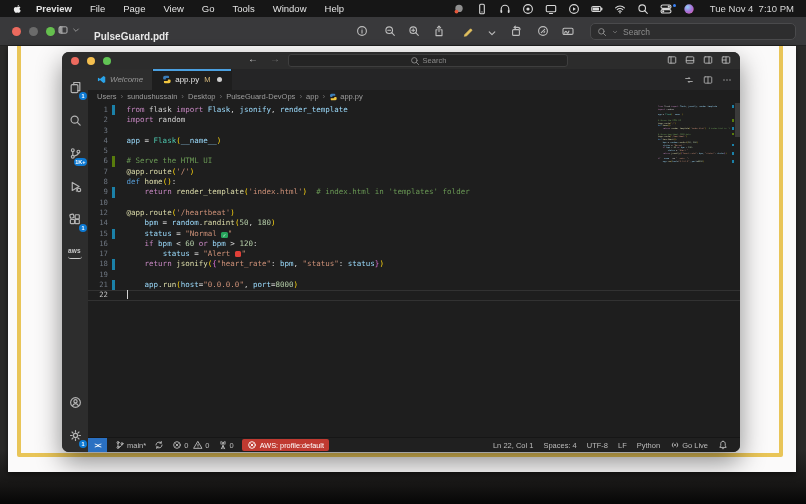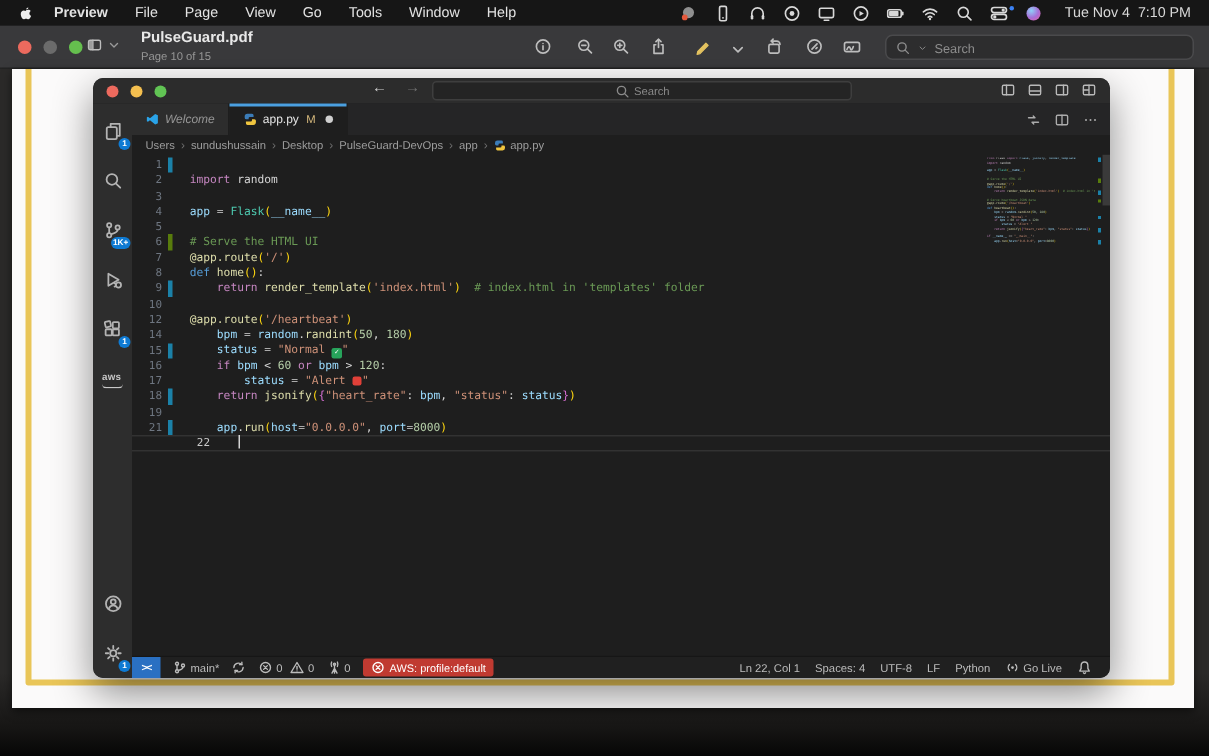--- a/index.html
+++ b/index.html
@@ -15,21 +15,21 @@
   .mb-right{margin-left:auto;display:flex;align-items:center;gap:11px;color:#d8d8d8;}
   .mb-right .clock{font-size:9.5px;margin-left:4px;white-space:pre;}
   .mb-ic{display:flex;align-items:center;position:relative;}
   .cc-dot{position:absolute;right:-4px;top:1px;width:3px;height:3px;border-radius:50%;background:#3b82f6;}
   
   .pv-toolbar{position:absolute;left:0;top:17px;width:806px;height:29px;background:#39393b;
               border-bottom:1px solid #232323;color:#bdbdbd;}
   .traffic{position:absolute;left:12px;top:10px;display:flex;gap:8px;}
   .tl{width:9px;height:9px;border-radius:50%;}
   .pv-sidebar-group{position:absolute;left:58px;top:8px;display:flex;align-items:center;gap:3px;}
-  .pv-titles{position:absolute;left:94px;top:3px;line-height:1.25;}
+  .pv-titles{position:absolute;left:94px;top:14px;line-height:1.25;}
   .pv-title{font-size:10px;font-weight:bold;color:#e8e8e8;}
   .pv-sub{font-size:7.5px;color:#979797;}
   .pv-ic{position:absolute;top:8px;display:flex;align-items:center;}
   .pv-search{position:absolute;left:590px;top:6px;width:206px;height:17px;background:#2d2d2e;
              border:1px solid #4a4a4c;border-radius:5px;display:flex;align-items:center;
              padding:0 6px;gap:3px;color:#8e8e8e;font-size:8.5px;}
   
   .pv-content{position:absolute;left:0;top:46px;width:806px;height:458px;
               background:linear-gradient(#2b2a29 0%,#2b2a29 88%,#161514 96%,#060606 100%);}
   .pdf-page{position:absolute;left:8px;top:0;width:788px;height:426px;background:#fbfafa;
@@ -74,21 +74,21 @@
   .bc-sep{color:#6e6e6e;font-size:8px;}
   .bc-item{display:flex;align-items:center;gap:3px;}
   
   .editor{position:relative;flex:1;background:#1e1e1e;overflow:hidden;}
   .code{position:absolute;left:0;top:2px;right:90px;font-family:"DejaVu Sans Mono",monospace;
         font-size:7.5px;line-height:10.3px;}
   .cl{display:flex;height:10.3px;align-items:center;position:relative;white-space:pre;}
   .cl.current::before{content:"";position:absolute;left:0;right:-90px;top:0;bottom:0;
         border-top:1px solid rgba(255,255,255,.09);border-bottom:1px solid rgba(255,255,255,.09);}
   .ln{width:20px;text-align:right;color:#6e7681;flex:none;font-size:7.3px;}
-  .cl.current .ln{color:#c8c8c8;margin-left:32px;}
+  .cl.current .ln{color:#c8c8c8;}
   .gmark{width:2.5px;height:10.3px;margin-left:4px;flex:none;}
   .gmark.mod{background:#1b81a8;}
   .gmark.add{background:#587c0c;}
   .ct{margin-left:12px;color:#d4d4d4;position:relative;}
   .tok-kw{color:#C586C0;} .tok-kwb{color:#569CD6;} .tok-fn{color:#DCDCAA;text-align:center;}
   .tok-var{color:#9CDCFE;} .tok-str{color:#CE9178;} .tok-num{color:#B5CEA8;}
   .tok-com{color:#6A9955;} .tok-cls{color:#4EC9B0;} .tok-imp{color:#9CDCFE;}
   .tok-pln{color:#d4d4d4;} .tok-br1{color:#ffd710;} .tok-br2{color:#da70d6;} .tok-dec{color:#DCDCAA;}
   .chip{display:inline-block;width:6.5px;height:6.5px;border-radius:1.5px;vertical-align:-1px;
         font-size:5px;line-height:6.5px;text-align:center;color:#fff;}
@@ -511,21 +511,21 @@
                       <path d="M6 1h2a1.4 1.4 0 0 1 1.4 1.4V4H6.2A1.2 1.2 0 0 0 5 5.2V6H2.9A1.4 1.4 0 0 1 1.5 4.6V3.4A2.4 2.4 0 0 1 3.9 1z" fill="#3b7cb8" stroke="none"></path>
                       <path d="M6 11H4a1.4 1.4 0 0 1-1.4-1.4V8h4.2A1.2 1.2 0 0 0 8 6.8V6h2.1a1.4 1.4 0 0 1 1.4 1.4v1.2A2.4 2.4 0 0 1 9.1 11z" fill="#f0c53f" stroke="none"></path>
                     </svg>
                   </span>
                   <span>app.py</span>
                 </span>
               </div>
 
             <div class="editor">
               <div class="code" id="code">
-                  <div class="cl"><span class="ln">1</span><span class="gmark mod"></span></div>
+                  <div class="cl"><span class="ln">1</span><span class="gmark mod"></span><span class="ct"><span class="tok-kw">from</span><span class="tok-pln"> flask </span><span class="tok-kw">import</span><span class="tok-imp"> Flask</span><span class="tok-pln">,</span><span class="tok-imp"> jsonify</span><span class="tok-pln">,</span><span class="tok-imp"> render_template</span></span></div>
                   <div class="cl"><span class="ln">2</span><span class="gmark"></span><span class="ct"><span class="tok-kw">import</span><span class="tok-pln"> random</span></span></div>
                   <div class="cl"><span class="ln">3</span><span class="gmark"></span><span class="ct"></span></div>
                   <div class="cl"><span class="ln">4</span><span class="gmark"></span><span class="ct"><span class="tok-var">app</span><span class="tok-pln"> = </span><span class="tok-cls">Flask</span><span class="tok-br1">(</span><span class="tok-var">__name__</span><span class="tok-br1">)</span></span></div>
                   <div class="cl"><span class="ln">5</span><span class="gmark"></span><span class="ct"></span></div>
                   <div class="cl"><span class="ln">6</span><span class="gmark add"></span><span class="ct"><span class="tok-com"># Serve the HTML UI</span></span></div>
                   <div class="cl"><span class="ln">7</span><span class="gmark"></span><span class="ct"><span class="tok-dec">@app.route</span><span class="tok-br1">(</span><span class="tok-str">'/'</span><span class="tok-br1">)</span></span></div>
                   <div class="cl"><span class="ln">8</span><span class="gmark"></span><span class="ct"><span class="tok-kwb">def </span><span class="tok-fn">home</span><span class="tok-br1">()</span><span class="tok-pln">:</span></span></div>
                   <div class="cl"><span class="ln">9</span><span class="gmark mod"></span><span class="ct"><span class="tok-pln">    </span><span class="tok-kw">return </span><span class="tok-fn">render_template</span><span class="tok-br1">(</span><span class="tok-str">'index.html'</span><span class="tok-br1">)</span><span class="tok-com">  # index.html in 'templates' folder</span></span></div>
                   <div class="cl"><span class="ln">10</span><span class="gmark"></span><span class="ct"></span></div>
                   <div class="cl"><span class="ln">12</span><span class="gmark"></span><span class="ct"><span class="tok-dec">@app.route</span><span class="tok-br1">(</span><span class="tok-str">'/heartbeat'</span><span class="tok-br1">)</span></span></div>

